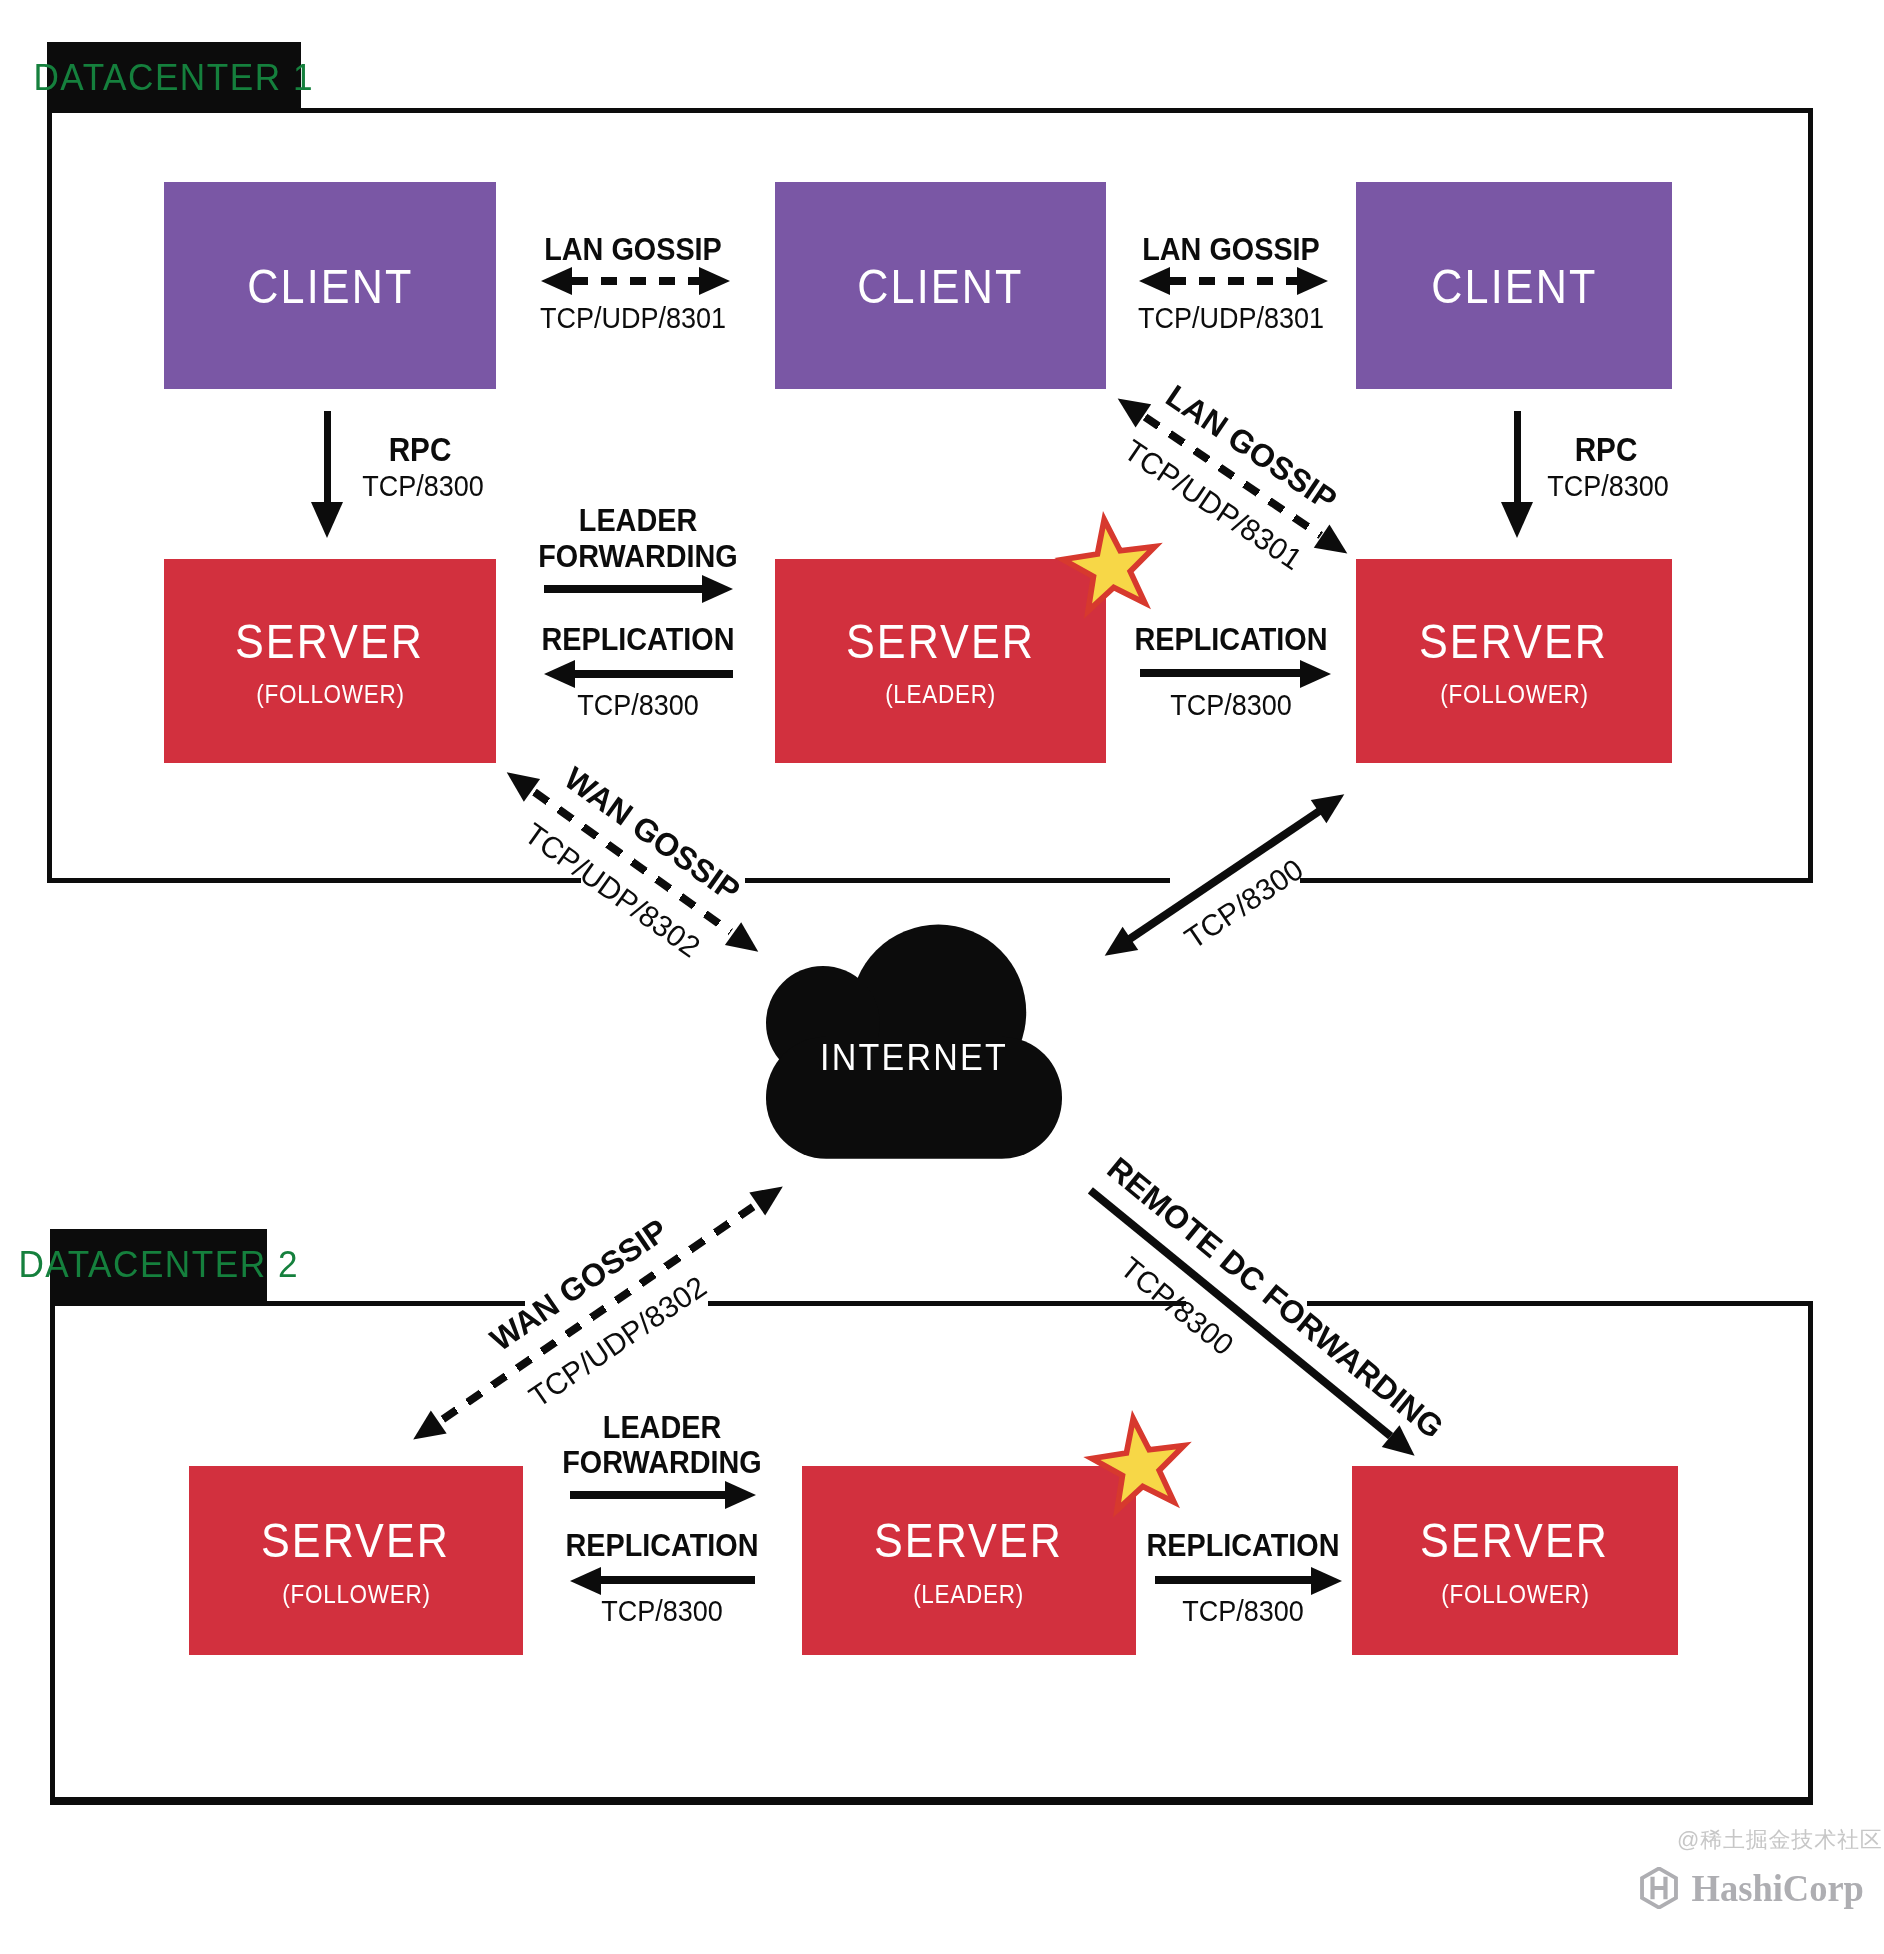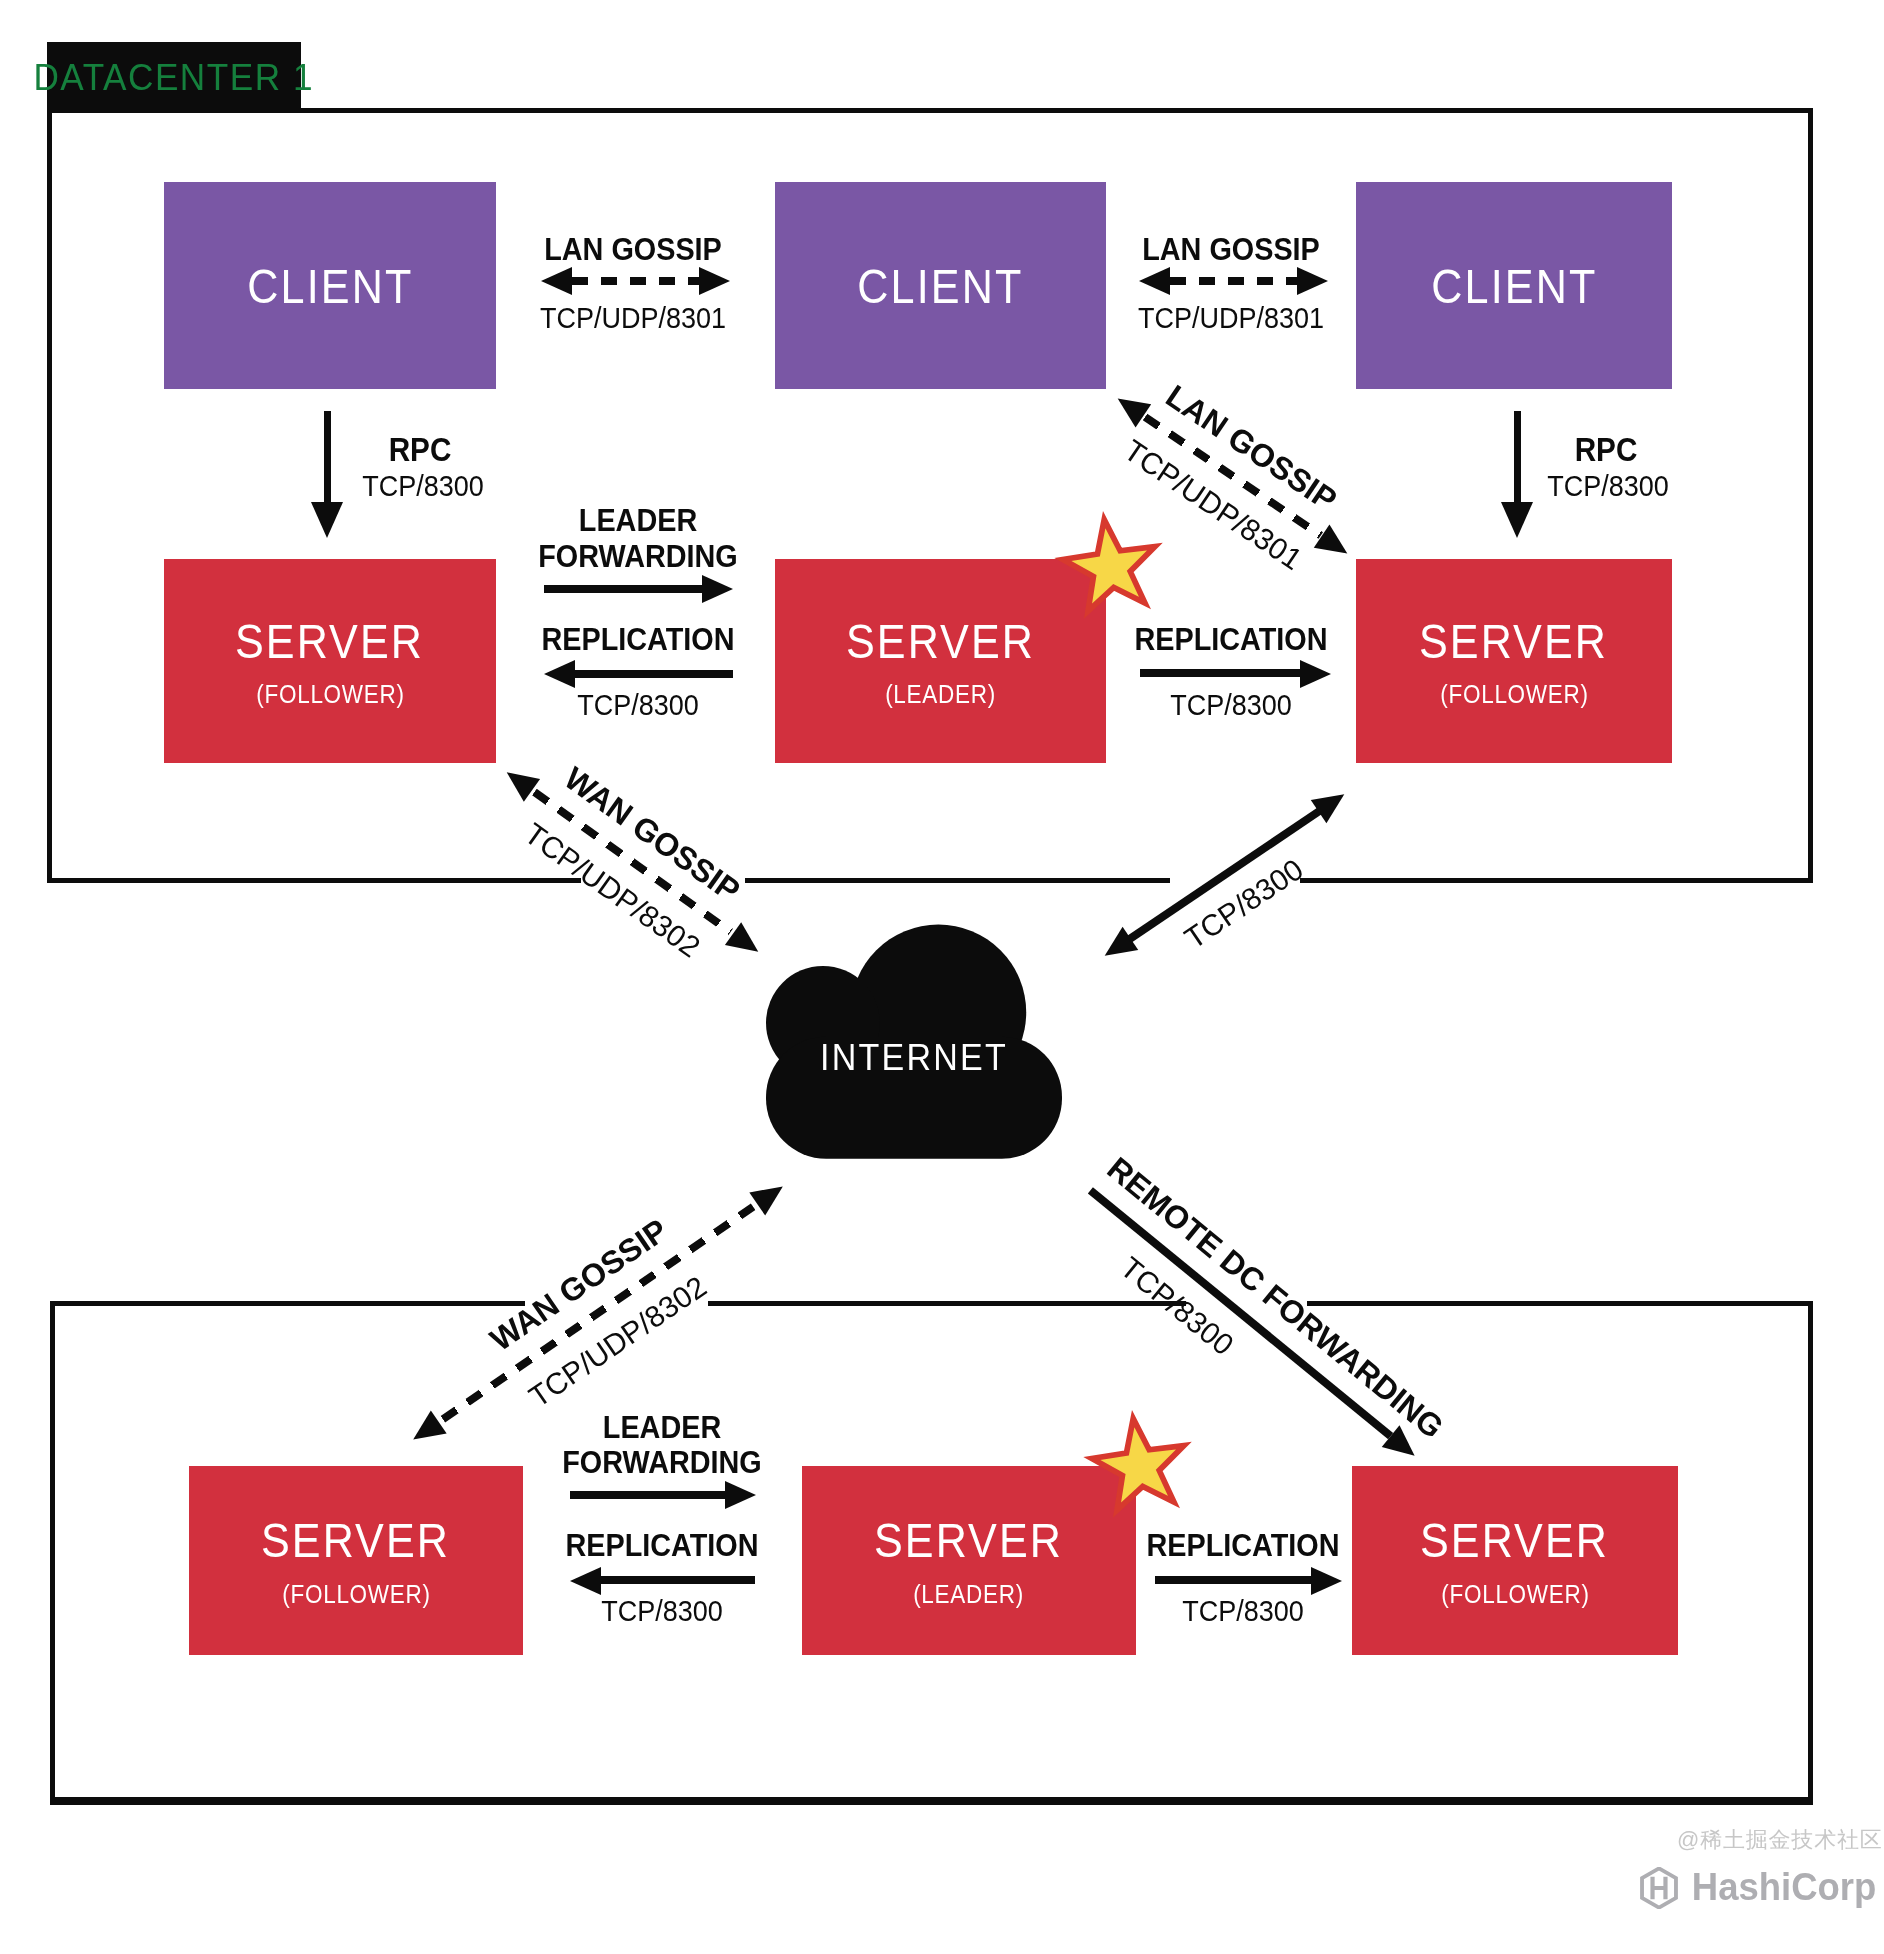--- a/index.html
+++ b/index.html
@@ -157,20 +157,23 @@
     <circle cx="212" cy="112" r="108" fill="#0C0C0C"></circle>
     <circle cx="70" cy="125" r="70" fill="#0C0C0C"></circle>
     <rect x="0" y="142" width="364" height="150" rx="74" fill="#0C0C0C"></rect>
   </svg>
   <div class="cloud-label" style="left:914px;top:1058px;">INTERNET</div>
 
   <div class="dc-box dc2-box" style="left:50px;top:1301px;width:1763px;height:504px;"></div>
 
   <div class="gap" style="left:525px;top:1298px;width:183px;height:13px;"></div>
   <div class="gap" style="left:1186px;top:1298px;width:121px;height:13px;"></div>
+  <div class="dc-tag" style="left:50px;top:1229px;width:217px;height:72px;">
+    <span>DATACENTER 2</span>
+  </div>
 
   <div class="rot" style="left:374px;top:1313px;width:448px;transform:rotate(-34.4deg);">
     <div class="t-l"></div>
     <div class="dash" style="left:36px;width:376px;"></div>
     <div class="t-r"></div>
     <div class="cap-top b38">WAN GOSSIP</div>
     <div class="cap-bot p37">TCP/UDP/8302</div>
   </div>
 
   <div class="rot" style="left:1043px;top:1323px;width:419px;transform:rotate(39.3deg);">
@@ -204,21 +207,21 @@
   <div class="lbl b38" style="left:662px;top:1545px;">REPLICATION</div>
   <div class="tri-l" style="left:570px;top:1567px;"></div>
   <div class="hline" style="left:599px;top:1576px;width:156px;"></div>
   <div class="lbl p37" style="left:662px;top:1611px;">TCP/8300</div>
 
   <div class="lbl b38" style="left:1243px;top:1545px;">REPLICATION</div>
   <div class="hline" style="left:1155px;top:1576px;width:158px;"></div>
   <div class="tri-r" style="left:1311px;top:1567px;"></div>
   <div class="lbl p37" style="left:1243px;top:1611px;">TCP/8300</div>
 
-  <div class="brand" style="left:1638px;top:1866px;">
+  <div class="brand" style="left:1638px;top:1866px;font-family:Liberation Serif, serif;">
     <svg width="42" height="42" viewBox="0 0 24 24">
       <polygon points="12,0.8 21.7,6.4 21.7,17.6 12,23.2 2.3,17.6 2.3,6.4" fill="none" stroke="#AEAEB2" stroke-width="2.2"></polygon>
       <path d="M8.3 5.6 V18.4 M15.7 5.6 V18.4 M8.3 12 H15.7" fill="none" stroke="#AEAEB2" stroke-width="2.4"></path>
     </svg>
     <span class="brand-text">HashiCorp</span>
   </div>
   <div class="watermark" style="left:1677px;top:1825px;">@稀土掘金技术社区</div>
 
 </div>
 

